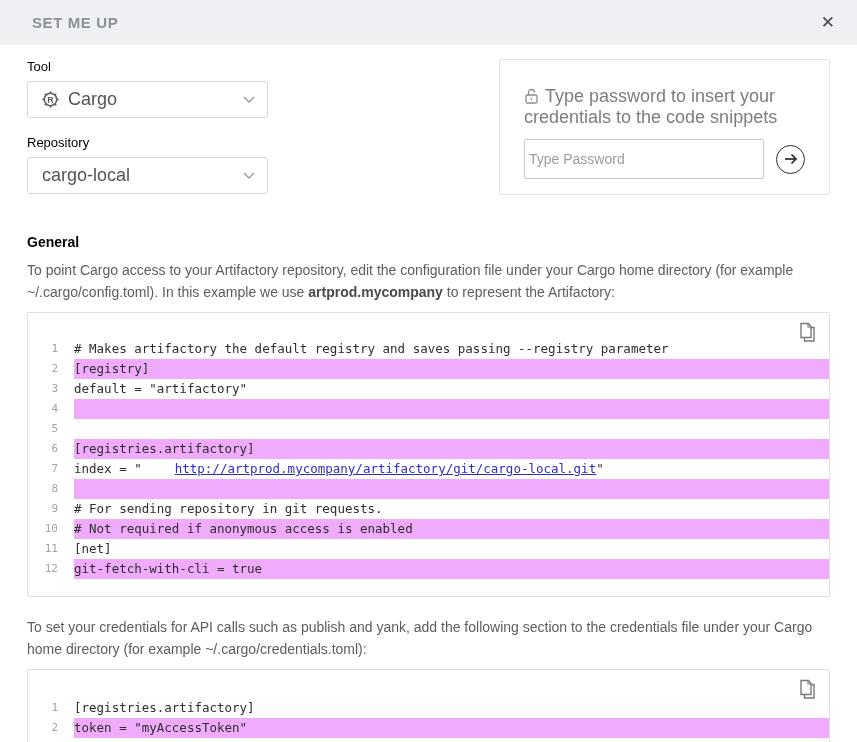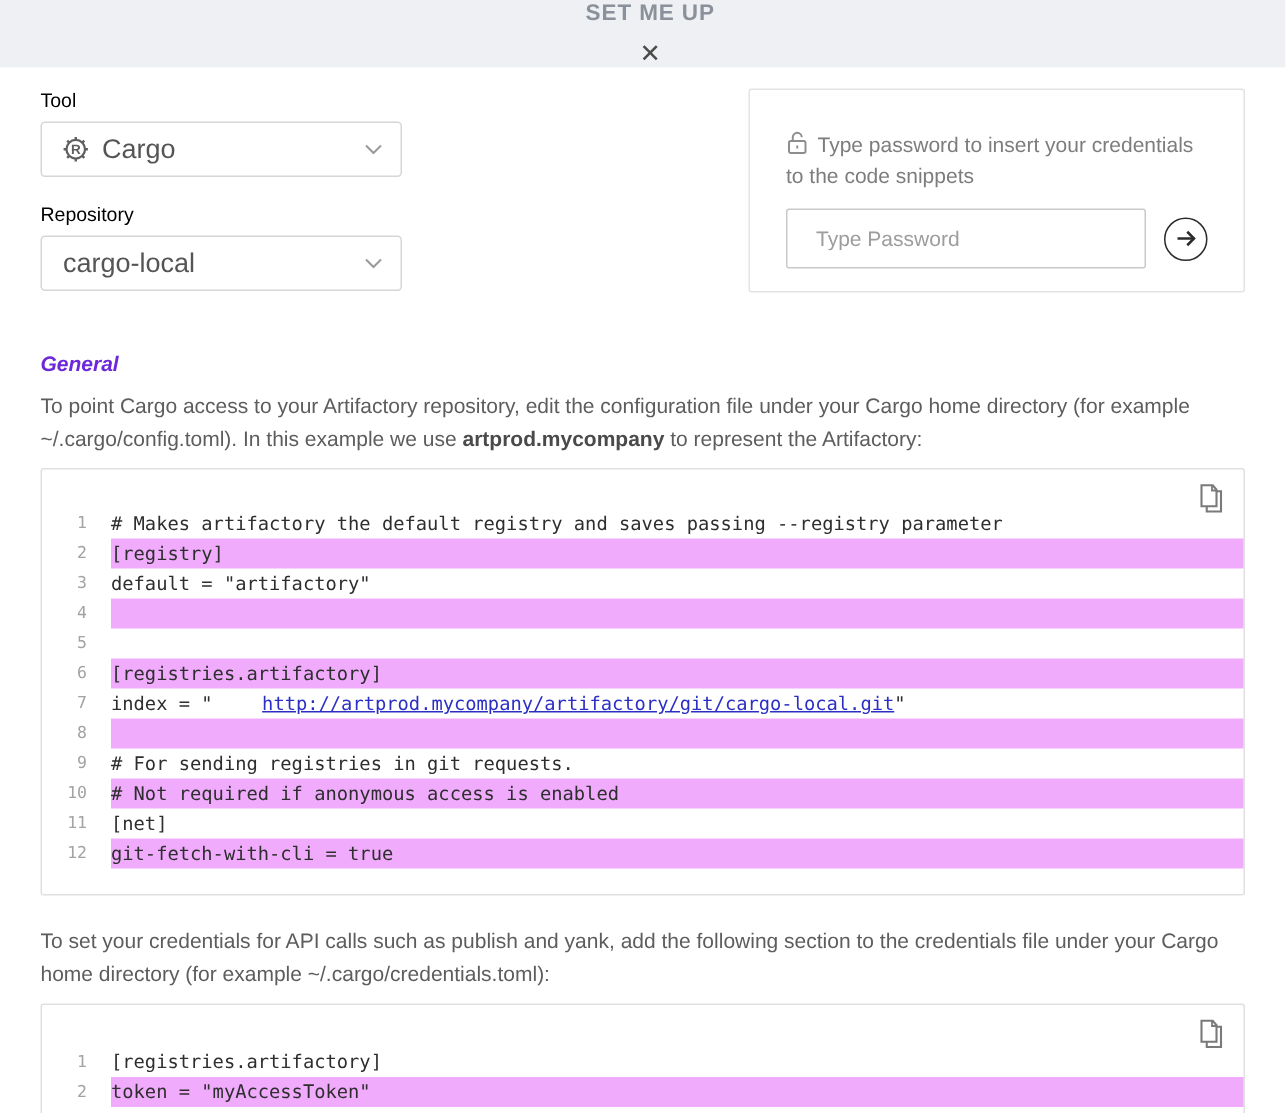--- a/index.html
+++ b/index.html
@@ -13,21 +13,20 @@
   }
 
   
   .modal-header {
     height: 45px;
     background: #eef0f3;
     display: flex;
     align-items: center;
     justify-content: space-between;
     padding: 0 22px 0 32px;
-    flex-direction: column;
   }
   .modal-title {
     font-size: 15px;
     font-weight: bold;
     letter-spacing: 0.6px;
     color: #8b919a;
   }
   .close-btn {
     font-size: 17px;
     color: #4a4a4a;
@@ -66,31 +65,31 @@
   .password-panel {
     position: absolute;
     top: 0; right: 0;
     width: 331px; height: 136px;
     border: 1px solid #e3e3e3;
     border-radius: 2px;
     background: #fff;
     padding: 26px 24px 0 24px;
   }
   .password-msg {
-    font-size: 14px;
+    font-size: 18px;
     color: #7d7d7d;
     line-height: 21px;
   }
   .password-msg .lock-icon { vertical-align: -2px; margin-right: 6px; }
   .password-row { display: flex; align-items: center; margin-top: 11px; gap: 12px; }
   .password-input {
     width: 262px; height: 40px;
     border: 1px solid #c9c9c9;
     border-radius: 2px;
-    padding: 0 19px;
+    padding: 0 4px;
     font-size: 14px;
     color: #555;
     font-family: "Liberation Sans", sans-serif;
     outline: none;
   }
   .password-input::placeholder { color: #9d9d9d; }
   .submit-btn {
     width: 29px; height: 29px;
     border-radius: 50%;
     border: 1.6px solid #2b2b2b;
@@ -233,21 +232,21 @@
         <button class="submit-btn">
           <svg width="14" height="12" viewBox="0 0 14 12">
             <line x1="1" y1="6" x2="12" y2="6" stroke="#2b2b2b" stroke-width="1.7"></line>
             <polyline points="7.5,1.5 12,6 7.5,10.5" fill="none" stroke="#2b2b2b" stroke-width="1.7"></polyline>
           </svg>
         </button>
       </div>
     </div>
   </div>
 
-  <div class="section-heading" style="color:#6d28d9;font-style:italic;">General</div>
+  <div class="section-heading" style="color:#000000;">General</div>
 
   <p class="para"><span>To point Cargo access to your Artifactory repository, edit the configuration file under your Cargo home directory (for example ~/.cargo/config.toml). In this example we use </span><b>artprod.mycompany</b><span> to represent the Artifactory:</span></p>
 
   <div class="code-block">
     <button class="copy-btn">
       <svg width="19" height="21" viewBox="0 0 19 21">
         <path d="M6.5 5.5 H16 V19 H6.5 Z" fill="#fff" stroke="#7a7a7a" stroke-width="1.4"></path>
         <path d="M3 1.5 H10.5 L13 4.5 V15.5 H3 Z" fill="#fff" stroke="#7a7a7a" stroke-width="1.4"></path>
         <path d="M10 1.5 V5 H13" fill="none" stroke="#7a7a7a" stroke-width="1.2"></path>
       </svg>
@@ -279,21 +278,21 @@
       <div class="code-row">
         <span class="gutter">7</span>
         <span class="code-text">index = "<a class="code-link" href="#" style="color: rgb(43, 47, 196); padding-left: 33px;">http://artprod.mycompany/artifactory/git/cargo-local.git</a>"</span>
       </div>
       <div class="code-row even">
         <span class="gutter">8</span>
         <span class="code-text"></span>
       </div>
       <div class="code-row">
         <span class="gutter">9</span>
-        <span class="code-text"># For sending registries in git requests.</span>
+        <span class="code-text"># For sending repository in git requests.</span>
       </div>
       <div class="code-row even">
         <span class="gutter">10</span>
         <span class="code-text"># Not required if anonymous access is enabled</span>
       </div>
       <div class="code-row">
         <span class="gutter">11</span>
         <span class="code-text">[net]</span>
       </div>
       <div class="code-row even">

